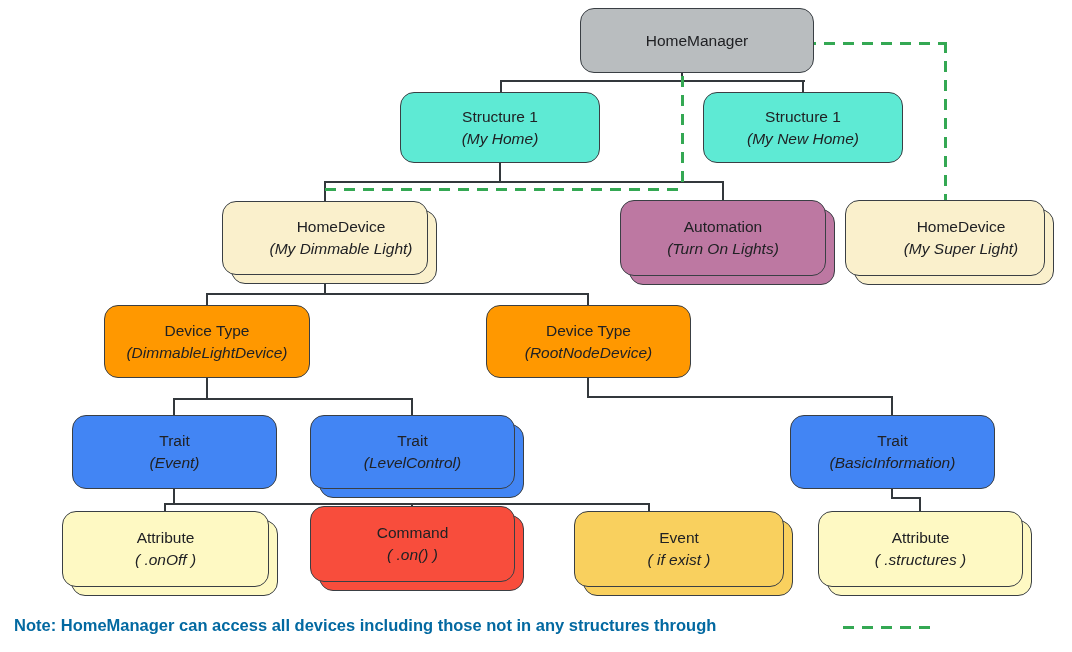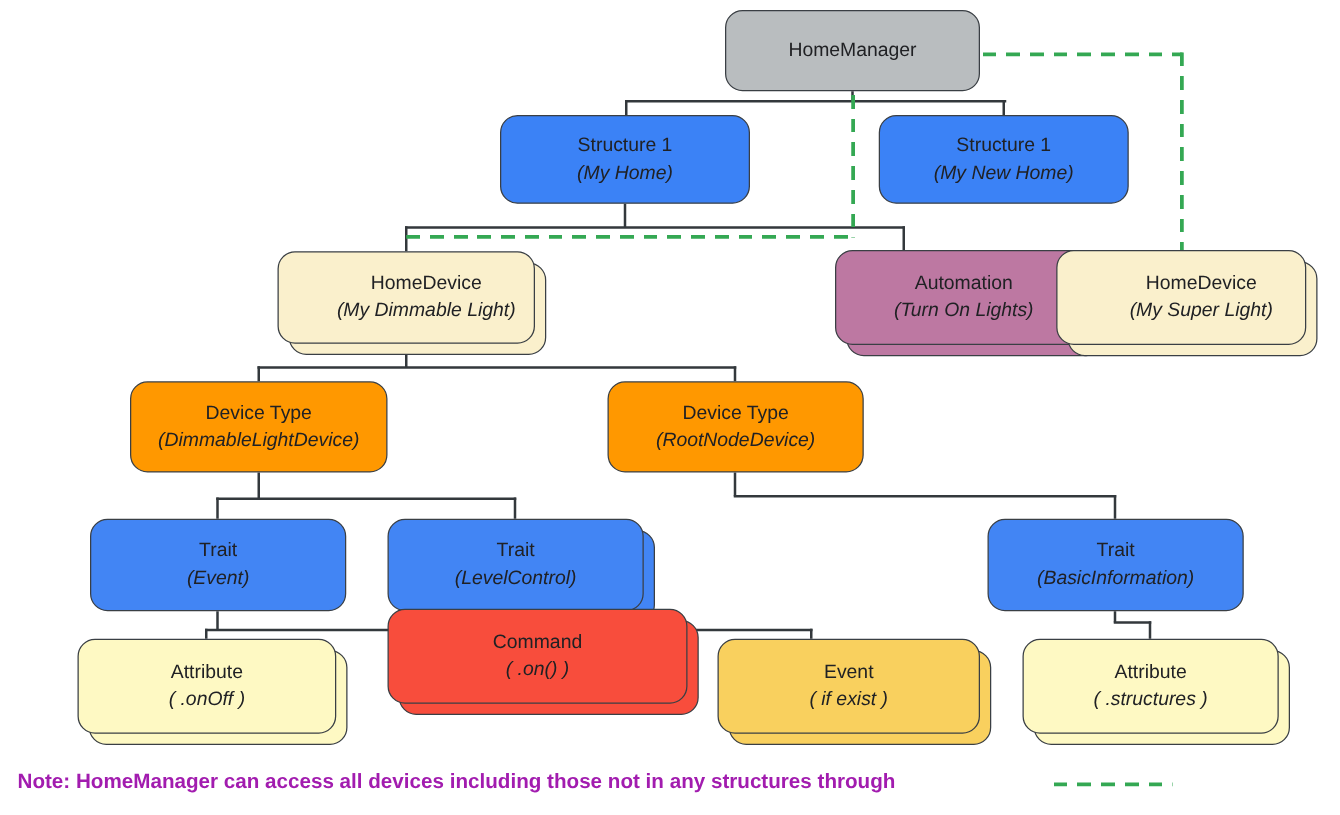--- a/index.html
+++ b/index.html
@@ -21,46 +21,46 @@
     position:absolute;border:1.6px solid #3a3f44;border-radius:14px;box-sizing:border-box;
   }
   .face{
     left:0;top:0;width:100%;height:100%;z-index:2;
     display:flex;flex-direction:column;align-items:center;justify-content:center;
     text-align:center;font-size:15.5px;line-height:22px;
   }
   .dup{left:9px;top:9px;width:100%;height:100%;z-index:1;}
   .l2{font-style:italic;}
   .c-gray  .face,.c-gray  .dup{background:#b9bdbf;}
-  .c-blue  .face,.c-blue  .dup{background:#3b82f6;}
+  .c-blue  .face,.c-blue  .dup{background:#5eead4;}
   .c-cream .face,.c-cream .dup{background:#faf0cc;padding-left:32px;}
-  .c-mauve .face,.c-mauve .dup{background:#bd78a2;margin-left:48px;}
+  .c-mauve .face,.c-mauve .dup{background:#bd78a2;}
   .c-orange.node .face,.c-orange.node .dup{background:#ff9800;}
   .c-tblue .face,.c-tblue .dup{background:#4285f4;}
   .c-green .face,.c-green .dup{background:#fef9c3;}
   .c-red   .face,.c-red   .dup{background:#f84d3c;}
   .c-yellow .face,.c-yellow .dup{background:#f9d05e;}
   
-  #n-homemanager{left:580px;top:8px;width:204px;height:65px;}
+  #n-homemanager{left:580px;top:8px;width:204px;height:65px;padding-left:30px;}
   #n-structure1{left:400px;top:92px;width:200px;height:71px;}
   #n-structure2{left:703px;top:92px;width:200px;height:71px;}
   #n-homedevice1{left:222px;top:201px;width:206px;height:74px;}
   #n-automation{left:620px;top:200px;width:206px;height:76px;}
   #n-homedevice2{left:845px;top:200px;width:200px;height:76px;}
   #n-devicetype1{left:104px;top:305px;width:206px;height:73px;}
   #n-devicetype2{left:486px;top:305px;width:205px;height:73px;}
   #n-trait-onoff{left:72px;top:415px;width:205px;height:74px;}
   #n-trait-level{left:310px;top:415px;width:205px;height:74px;}
   #n-trait-basic{left:790px;top:415px;width:205px;height:74px;}
   #n-attr-onoff{left:62px;top:511px;width:207px;height:76px;}
-  #n-command{left:310px;top:487px;width:240px;height:76px;}
+  #n-command{left:310px;top:506px;width:205px;height:76px;}
   #n-event{left:544px;top:511px;width:210px;height:76px;margin-left:30px;}
   #n-attr-vendor{left:818px;top:511px;width:205px;height:76px;}
   
-  .note{position:absolute;left:14px;top:616px;font-size:16.5px;font-weight:bold;color:#a21caf;z-index:3;}
+  .note{position:absolute;left:14px;top:616px;font-size:16.5px;font-weight:bold;color:#0369a1;z-index:3;}
   .legend-dash{position:absolute;left:843px;top:626px;width:95px;height:3px;z-index:3;
     background:repeating-linear-gradient(90deg,#34a853 0 11px,transparent 11px 19px);}
 </style>
 </head>
 <body>
 
 <div class="canvas">
 
   <div class="seg seg-v" style="left:681px;top:73px;height:8px"></div>
   <div class="seg seg-h" style="left:500px;top:80px;width:305px"></div>

